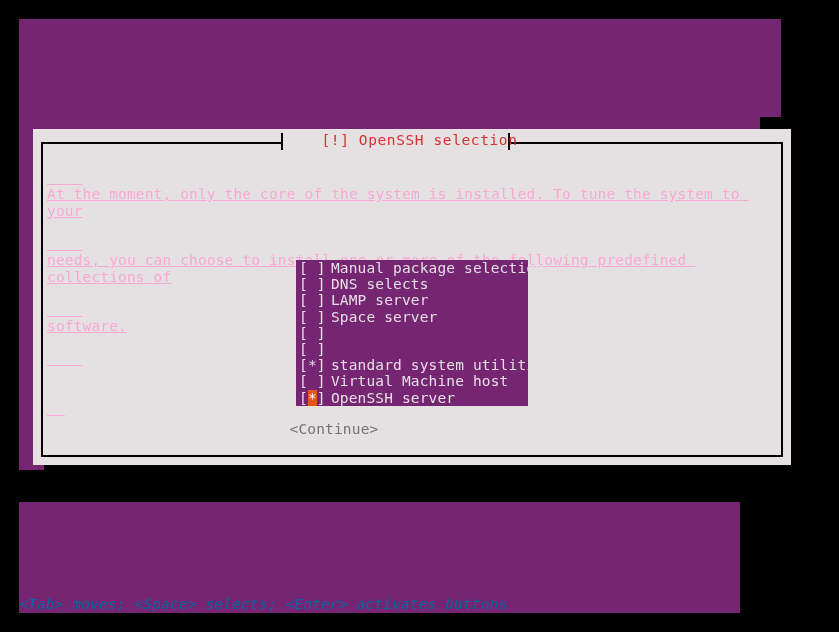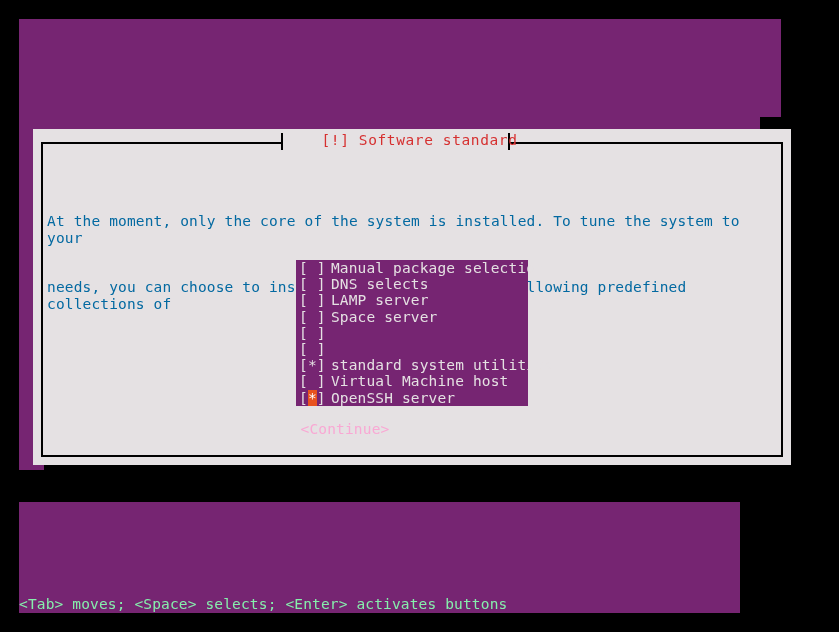--- a/index.html
+++ b/index.html
@@ -99,27 +99,28 @@
     font-size: 14.5px;
     line-height: 19px;
     letter-spacing: 0.6px;
     white-space: pre;
   }
 
   
   .body-text {
     position: absolute;
     left: 47px;
-    top: 180px;
+    top: 153px;
     width: 710px;
-    color: #0369a1;
+    color: #f9a8d4;
     font-size: 14.5px;
     line-height: 16.5px;
     letter-spacing: 0.15px;
     white-space: pre-wrap;
+    text-decoration: underline;
   }
   .body-text p { margin: 0; }
   .body-text .spacer { height: 16.5px; }
 
   
   .listbox {
     position: absolute;
     left: 296px;
     top: 260px;
     width: 232px;
@@ -142,42 +143,43 @@
   .list-item .cb-mark  { color: #e5e1e3; }
   .list-item.focused .cb-mark {
     background: #e8521f;
     color: #ffffff;
   }
   .list-item .item-label { margin-left: 0.6ch; }
 
   
   .continue-btn {
     position: absolute;
-    left: 11px;
+    left: 0;
     top: 421px;
     width: 668px;
     text-align: center;
-    color: #f9a8d4;
+    color: #737373;
     font-size: 14.5px;
     line-height: 17px;
     letter-spacing: 0.15px;
     white-space: pre;
   }
 
   
   .status-bar {
     position: absolute;
     left: 19px;
     top: 596px;
     width: 781px;
-    color: #86efac;
+    color: #0369a1;
     font-size: 14.5px;
     line-height: 17px;
     letter-spacing: 0.15px;
     white-space: pre;
+    font-style: italic;
   }
 </style>
 </head>
 <body>
 
 <div id="screen">
 
   <div class="terminal-bg"></div>
 
   <div class="shadow-band band-top-right"></div>
@@ -188,25 +190,26 @@
   <div class="dialog-shadow"></div>
 
   <div class="dialog">
     <div class="dialog-inner"></div>
   </div>
 
   <div class="title-mask"></div>
   <div class="title-tick left"></div>
   <div class="title-tick right"></div>
 
-  <div class="dialog-title">[!] Software standard</div>
+  <div class="dialog-title">[!] OpenSSH selection</div>
 
   <div class="body-text">
     <p>At the moment, only the core of the system is installed. To tune the system to your</p>
     <p>needs, you can choose to install one or more of the following predefined collections of</p>
+    <p>software.</p>
     <div class="spacer"></div>
   </div>
 
   <div class="listbox" id="software-listbox">
       <div class="list-item"><span class="cb-open">[</span><span class="cb-mark"> </span><span class="cb-close">]</span><span class="item-label">Manual package selection</span></div>
       <div class="list-item"><span class="cb-open">[</span><span class="cb-mark"> </span><span class="cb-close">]</span><span class="item-label">DNS selects</span></div>
       <div class="list-item"><span class="cb-open">[</span><span class="cb-mark"> </span><span class="cb-close">]</span><span class="item-label">LAMP server</span></div>
       <div class="list-item"><span class="cb-open">[</span><span class="cb-mark"> </span><span class="cb-close">]</span><span class="item-label">Space server</span></div>
       <div class="list-item"><span class="cb-open">[</span><span class="cb-mark"> </span><span class="cb-close">]</span></div>
       <div class="list-item"><span class="cb-open">[</span><span class="cb-mark"> </span><span class="cb-close">]</span></div>

